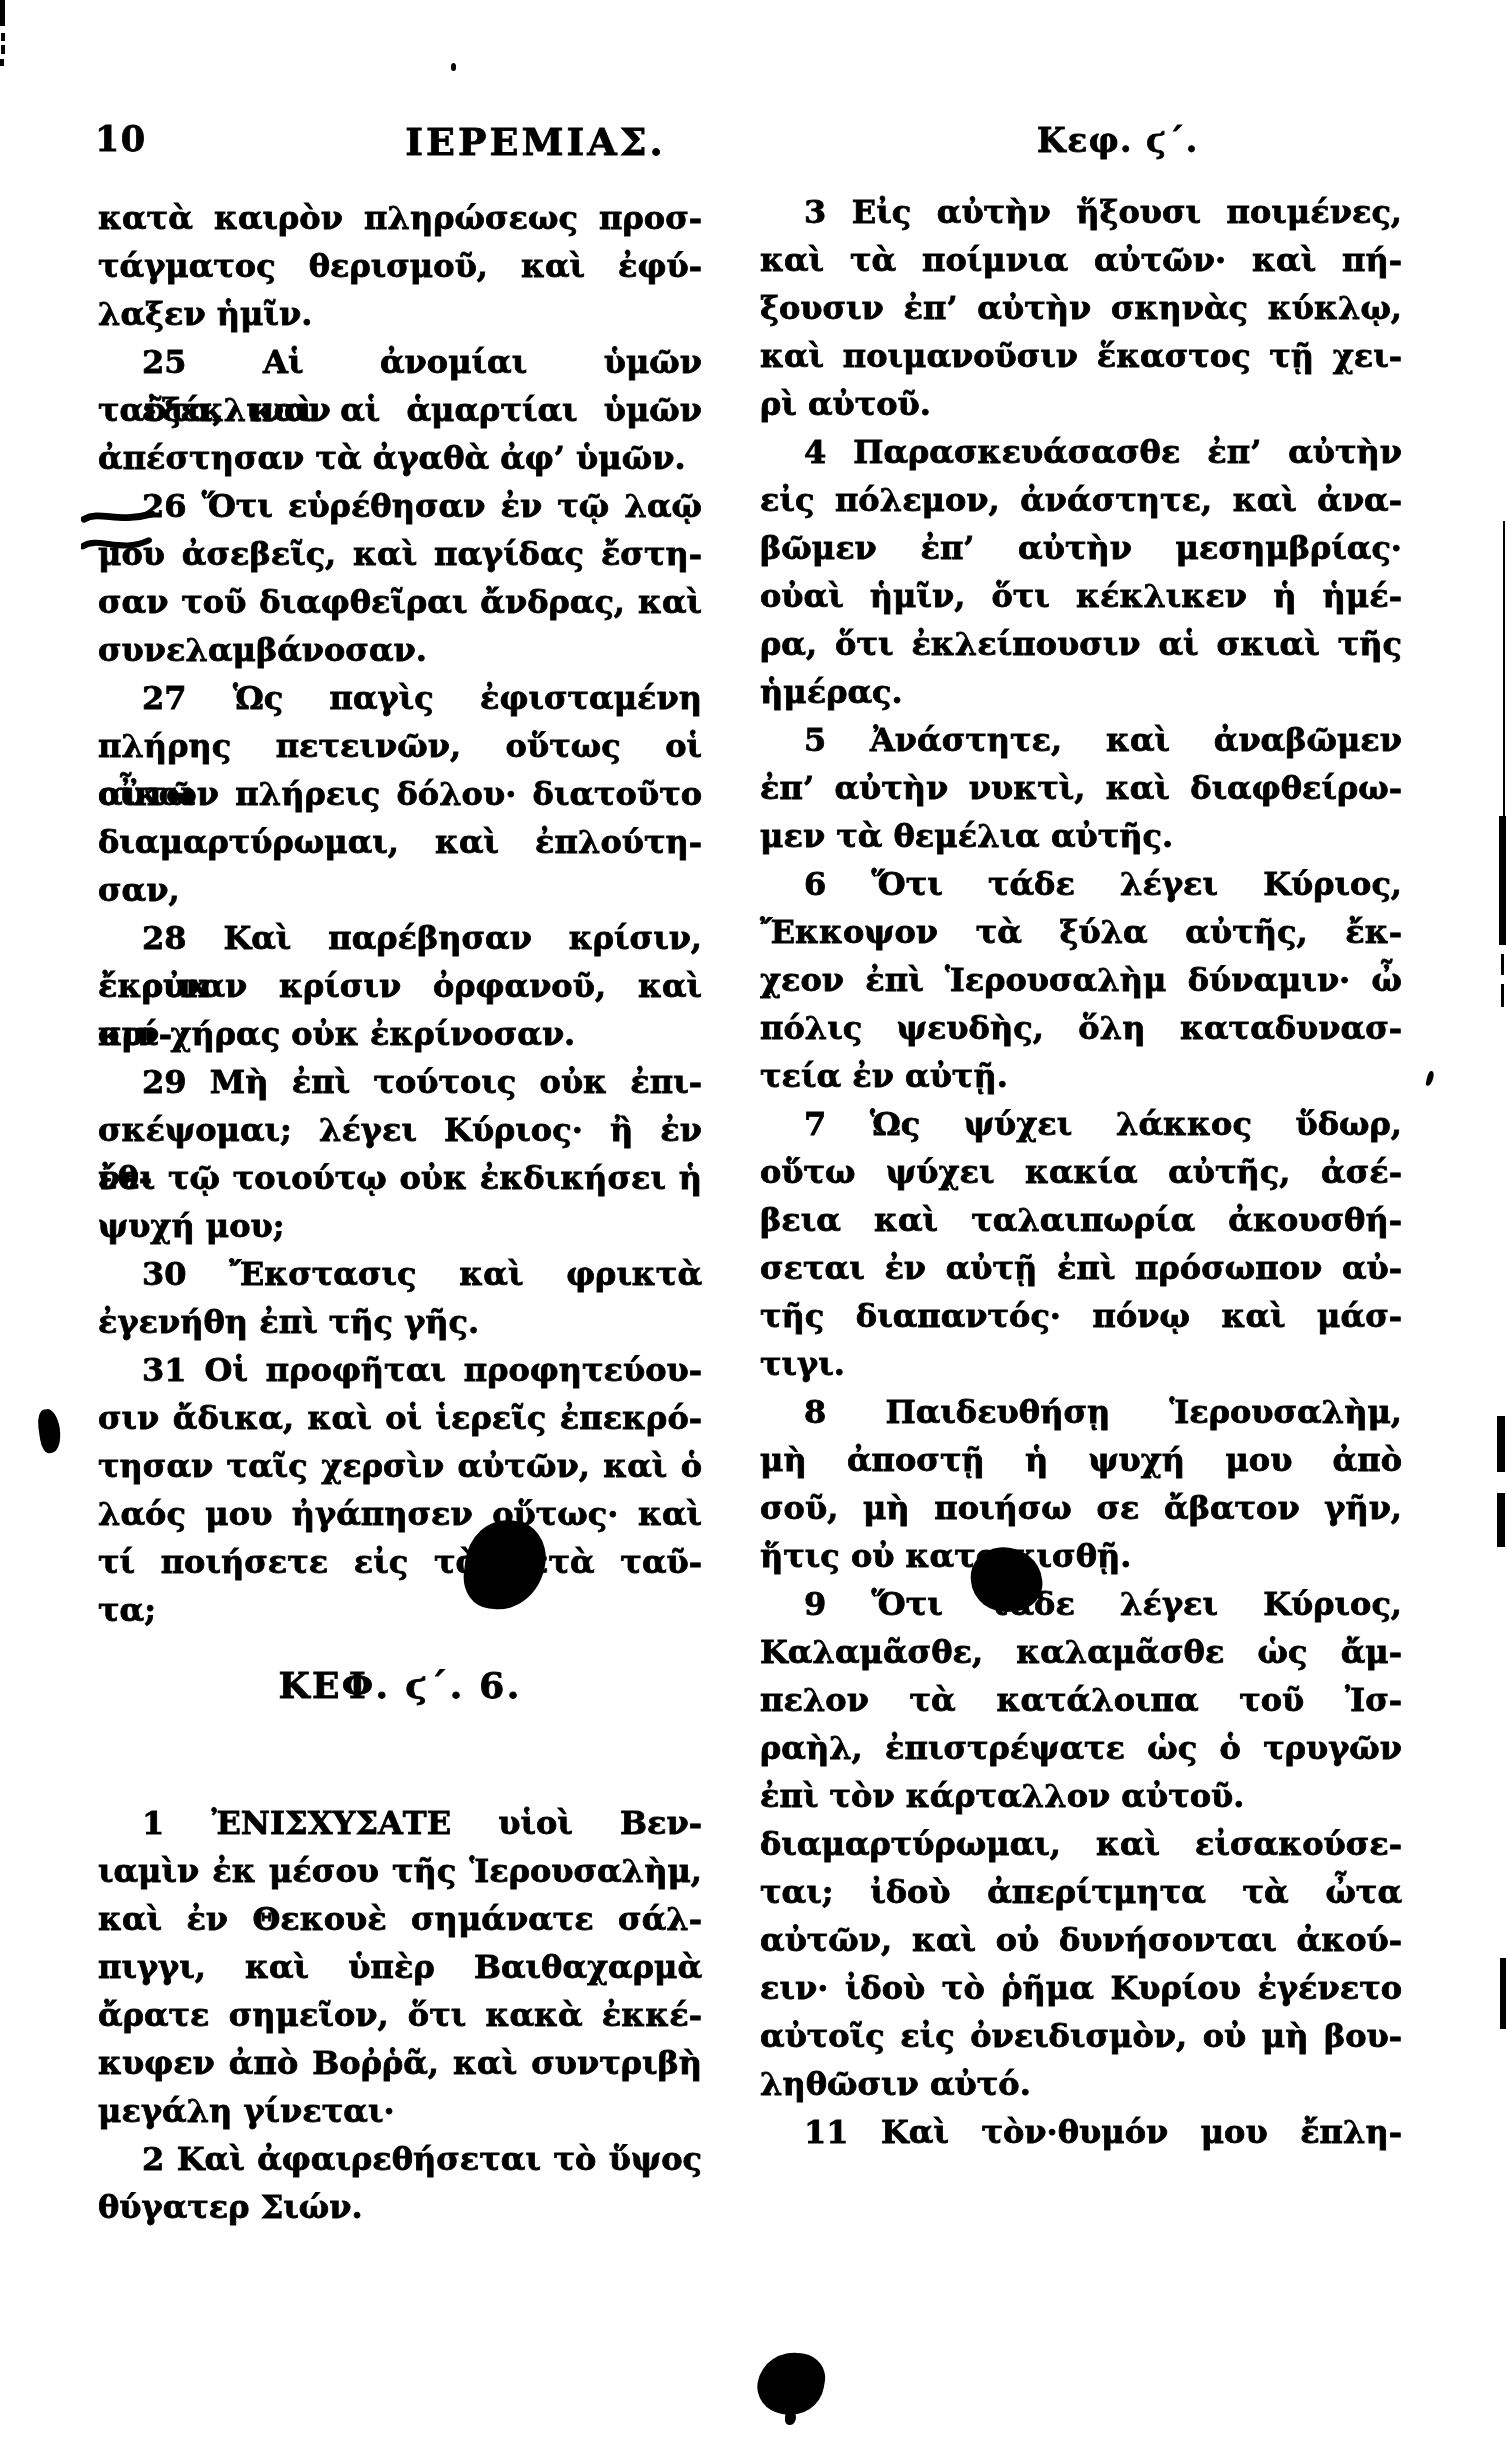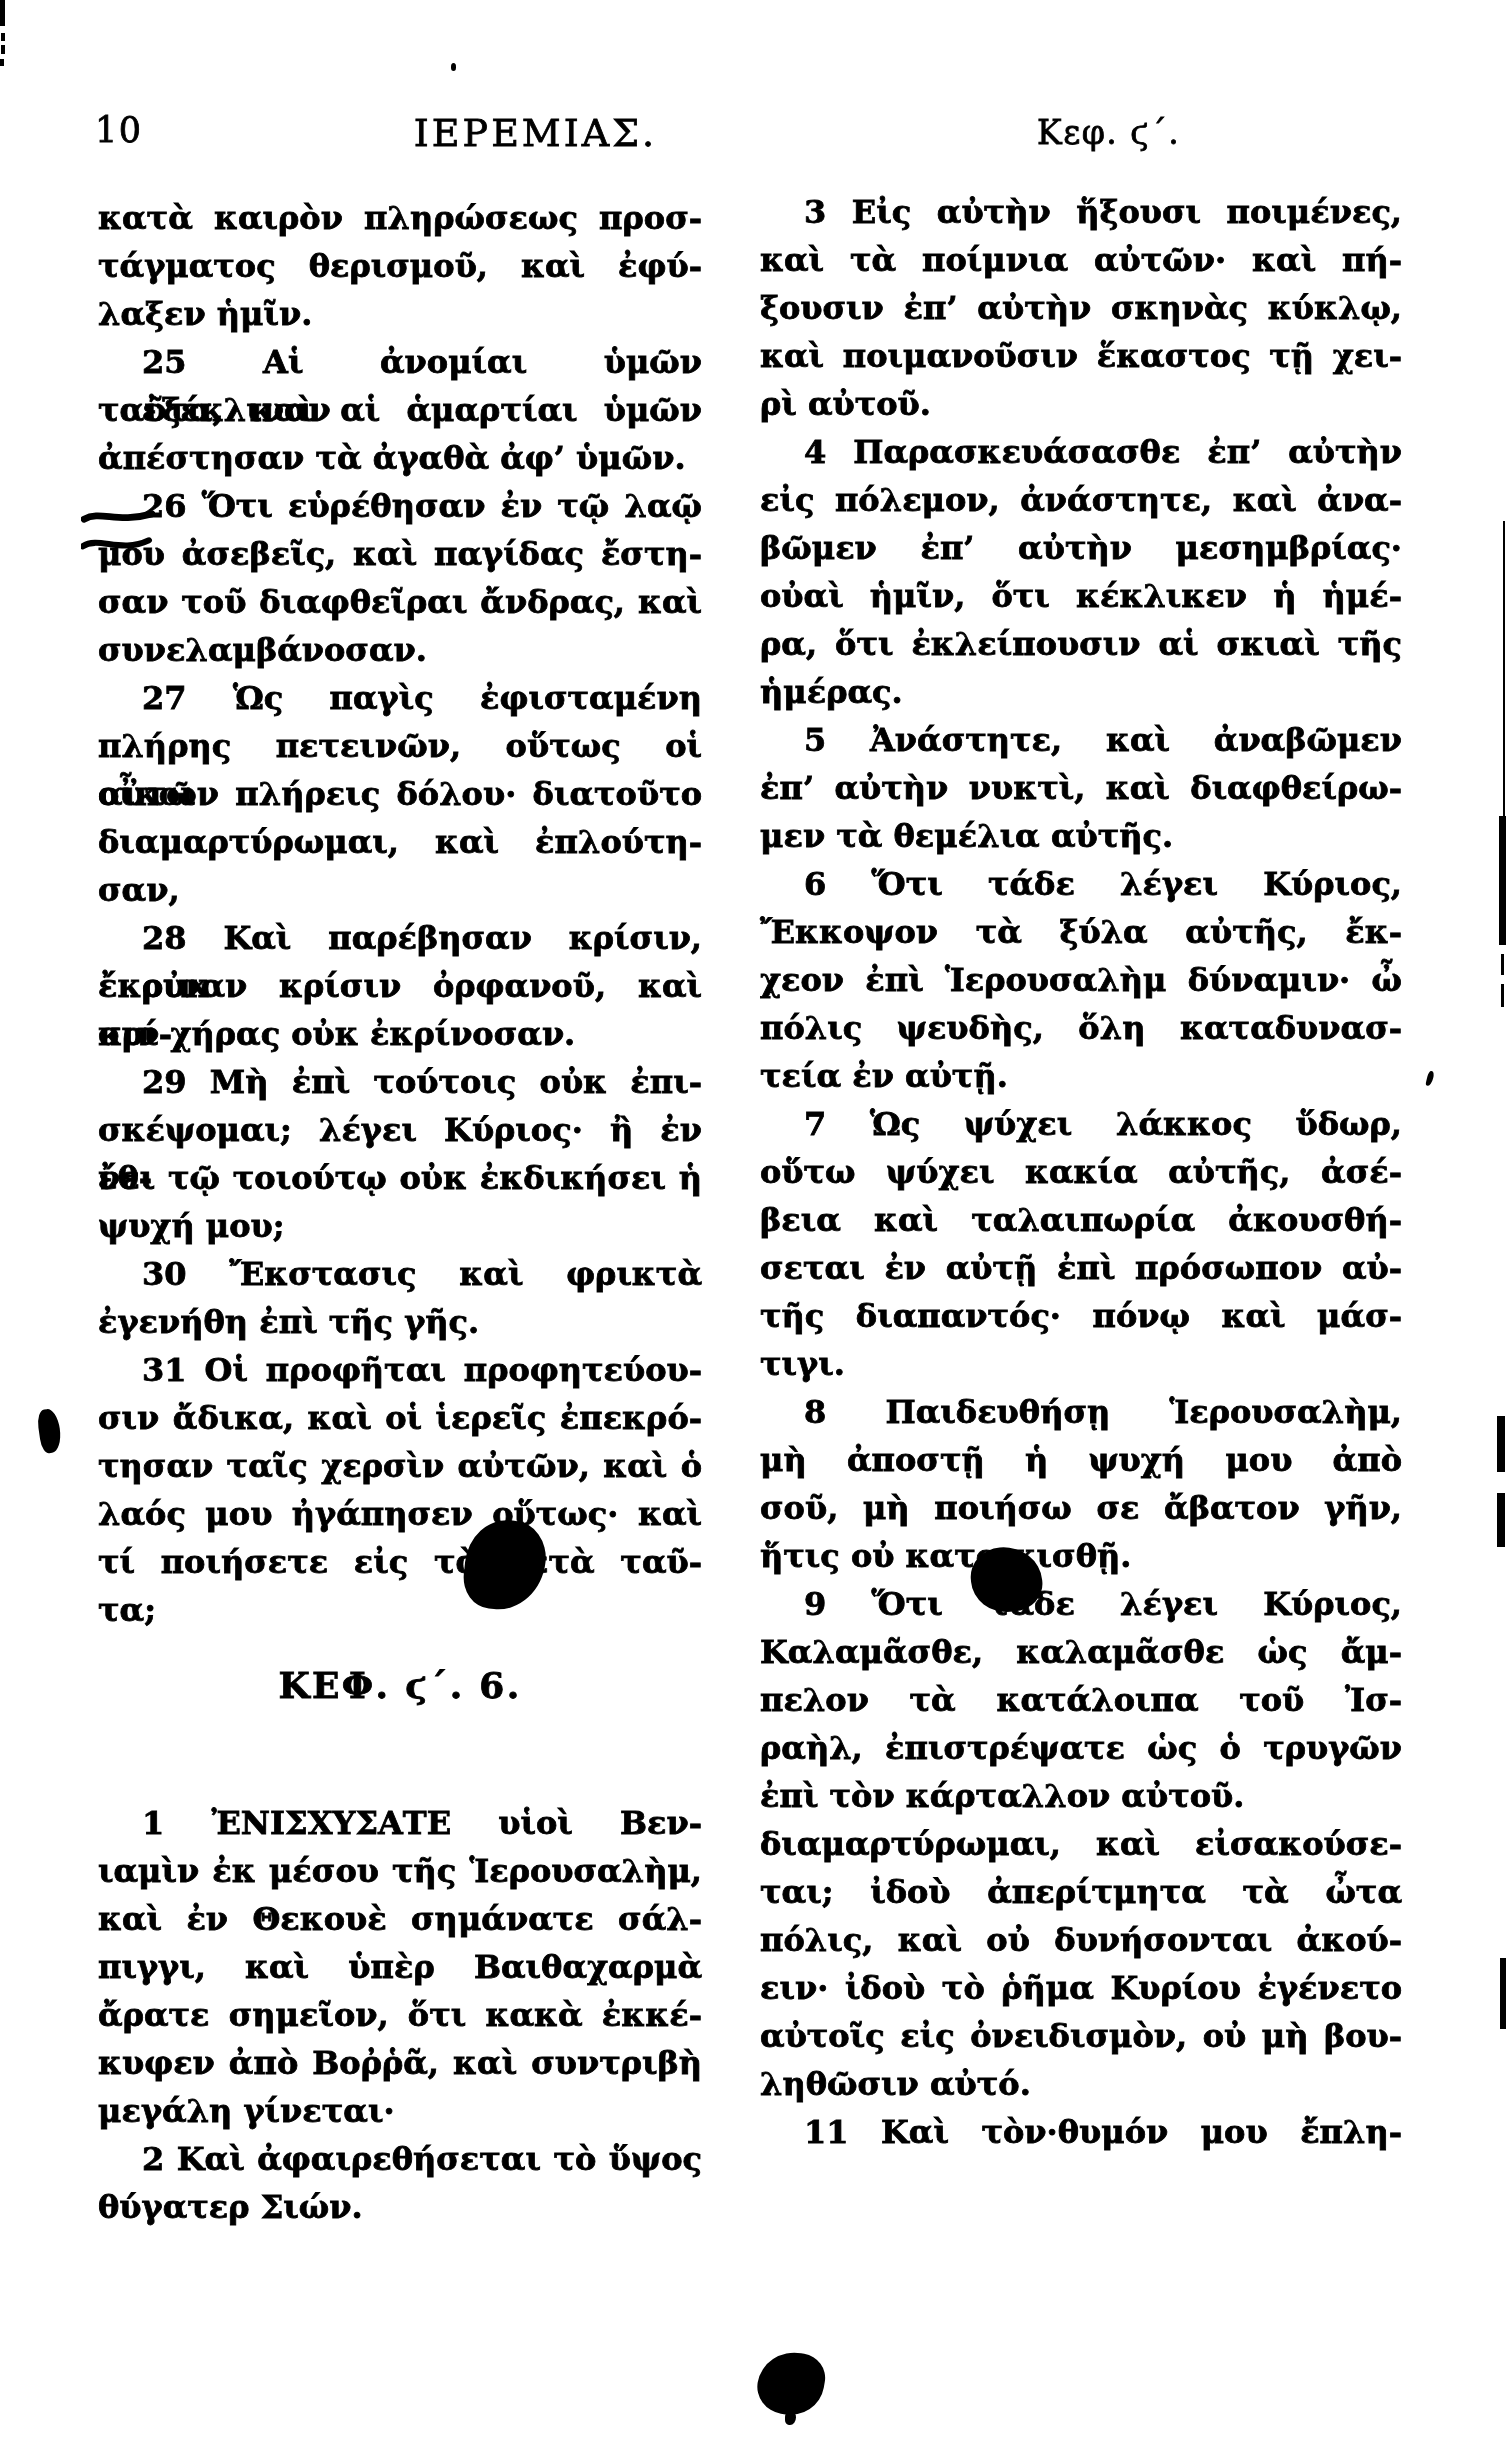--- a/index.html
+++ b/index.html
@@ -5,21 +5,21 @@
   html,body{margin:0;padding:0;}
   body{
     width:1507px;height:2438px;
     background:#ffffff;
     font-family:"DejaVu Serif", serif;
     color:#000;
     position:relative;
     overflow:hidden;
   }
   #page{position:absolute;inset:0;}
-  .hdr{position:absolute;font-weight:normal;-webkit-text-stroke:0.8px #000;}
+  .hdr{position:absolute;font-weight:bold;margin-top:8px;-webkit-text-stroke:0.8px #000;}
   #page-number{left:95px;top:110px;font-size:35px;letter-spacing:1.5px;}
   #running-title{left:0;right:0;top:111px;text-align:center;font-size:38px;letter-spacing:3px;}
   #running-title span{display:inline-block;transform:translateX(-218px);}
   #chapter-ref{left:1037px;top:113px;font-size:33px;letter-spacing:1.5px;}
 
   .column{position:absolute;}
   #col-left{left:98px;top:194px;width:604px;}
   #col-right{left:760px;top:188px;width:642px;}
 
   .line{
@@ -129,21 +129,21 @@
       <div class="line">μὴ ἀποστῇ ἡ ψυχή μου ἀπὸ</div>
       <div class="line">σοῦ, μὴ ποιήσω σε ἄβατον γῆν,</div>
       <div class="line endline">ἥτις οὐ κατοικισθῇ.</div>
       <div class="line indent">9 Ὅτι τάδε λέγει Κύριος,</div>
       <div class="line">Καλαμᾶσθε, καλαμᾶσθε ὡς ἄμ-</div>
       <div class="line">πελον τὰ κατάλοιπα τοῦ Ἰσ-</div>
       <div class="line">ραὴλ, ἐπιστρέψατε ὡς ὁ τρυγῶν</div>
       <div class="line endline">ἐπὶ τὸν κάρταλλον αὐτοῦ.</div>
       <div class="line">διαμαρτύρωμαι, καὶ εἰσακούσε-</div>
       <div class="line">ται; ἰδοὺ ἀπερίτμητα τὰ ὦτα</div>
-      <div class="line">πόλις, καὶ οὐ δυνήσονται ἀκού-</div>
+      <div class="line">αὐτῶν, καὶ οὐ δυνήσονται ἀκού-</div>
       <div class="line">ειν· ἰδοὺ τὸ ῥῆμα Κυρίου ἐγένετο</div>
       <div class="line">αὐτοῖς εἰς ὀνειδισμὸν, οὐ μὴ βου-</div>
       <div class="line endline">ληθῶσιν αὐτό.</div>
       <div class="line indent">11 Καὶ τὸν·θυμόν μου ἔπλη-</div>
     </div>
 
   <svg id="margin-squiggle" viewBox="0 0 98 70" xmlns="http://www.w3.org/2000/svg">
     <path d="M4,16 C 26,4 48,22 94,9" stroke="#000" stroke-width="9" fill="none" stroke-linecap="round"></path>
     <path d="M2,52 C 24,38 52,62 90,44" stroke="#000" stroke-width="8" fill="none" stroke-linecap="round"></path>
   </svg>

